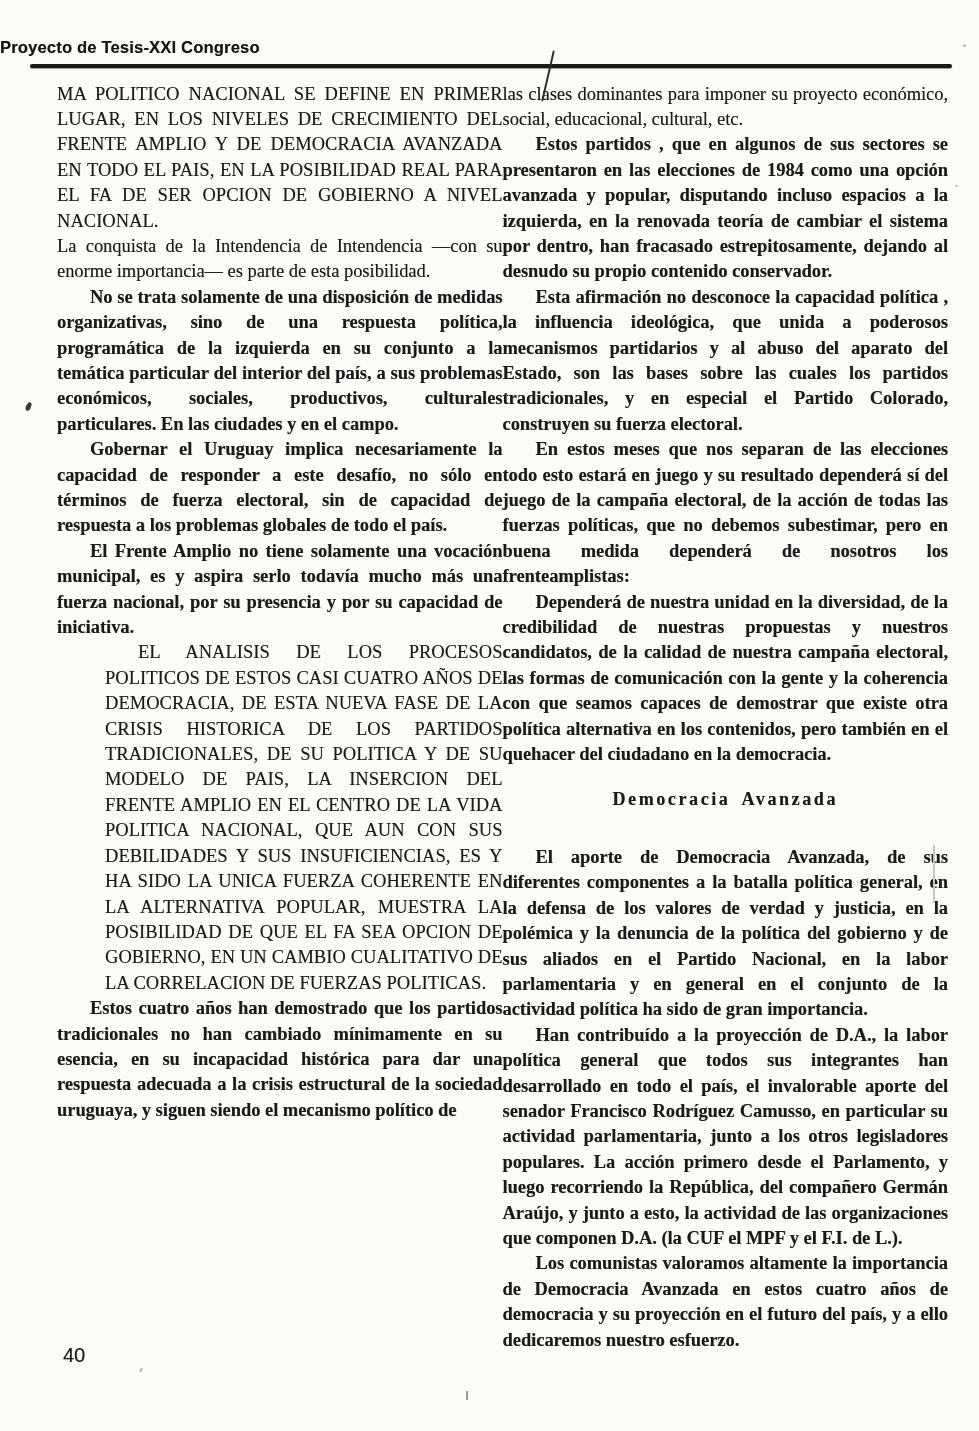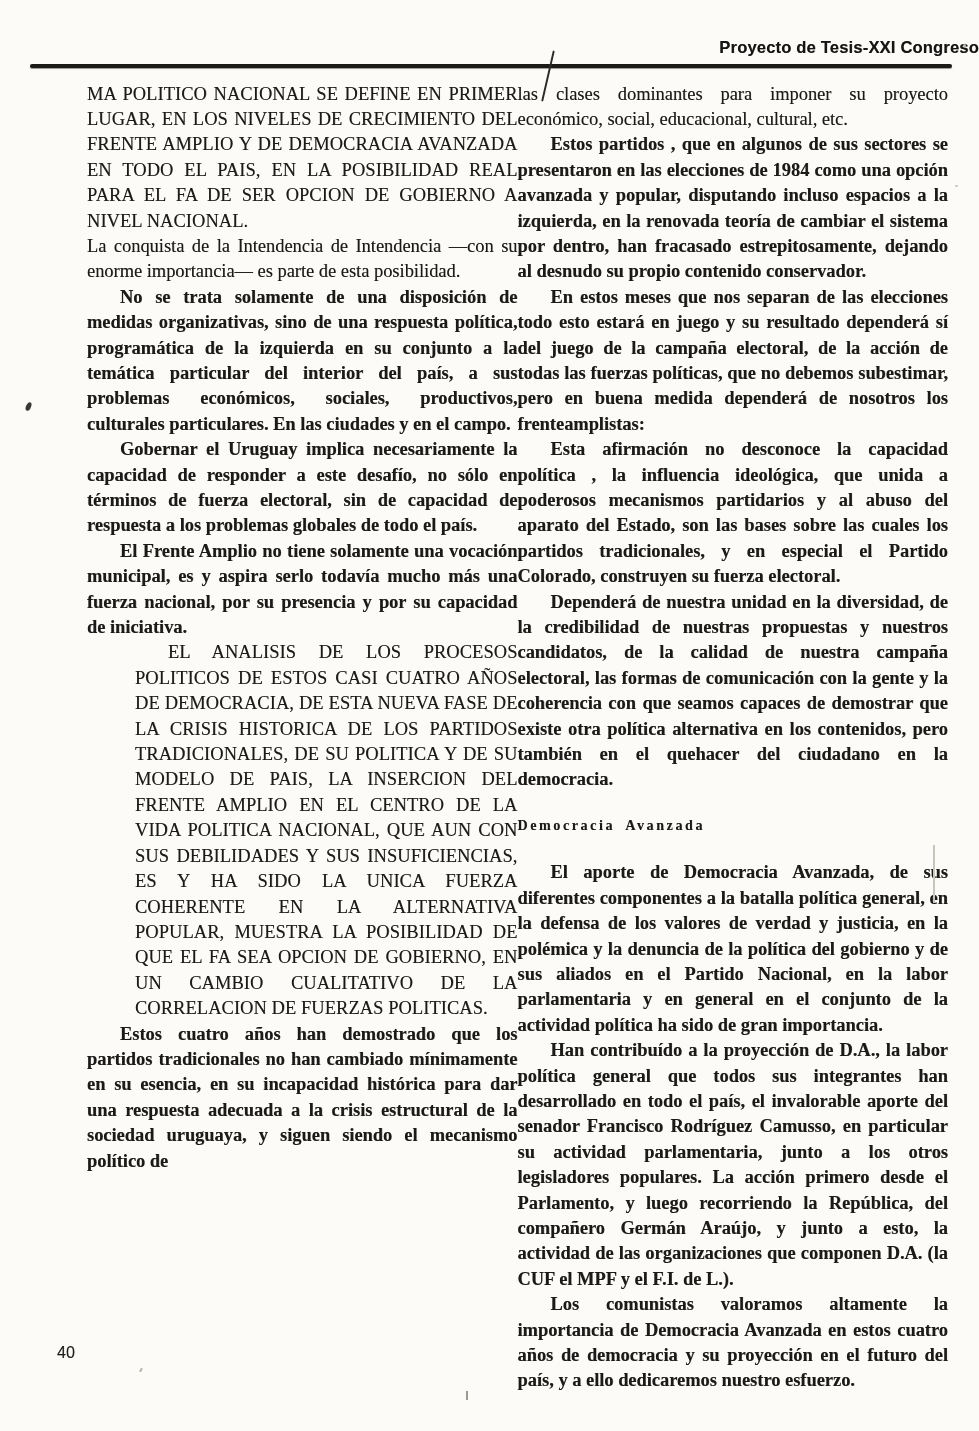--- a/index.html
+++ b/index.html
@@ -7,72 +7,72 @@
     position:relative;
     width:979px; height:1431px;
     margin:0 auto;
     background:#fcfbf7;
     overflow:hidden;
     box-sizing:border-box;
   }
   
   .page-header {
     padding-top:38px;
-    text-align:right;
+    text-align:left;
   }
   .header-title {
     font-family:"Liberation Sans", sans-serif;
     font-weight:bold;
     font-size:16.5px;
     letter-spacing:0.2px;
     color:#141414;
     text-shadow:0.3px 0.3px 0.4px rgba(20,20,20,0.5);
   }
   .header-rule {
     height:3.5px;
     background:#1b1a18;
     margin:7px 27px 0 30px;
     border-radius:2px;
     box-shadow:0 1px 0.8px rgba(30,30,30,0.45);
   }
   
   .columns {
     display:flex;
     gap:0;
-    padding:14px 31px 0 87px;
+    padding:14px 31px 0 57px;
   }
   .col {
     flex:1;
     min-width:0;
     font-family:"Liberation Serif", serif;
     font-size:18.4px;
     line-height:25.4px;
     color:#1b1a19;
     text-align:justify;
     text-shadow:0.3px 0.3px 0.35px rgba(25,25,25,0.45);
   }
   .para { margin:0; }
   .para.flush { text-indent:0; }
   .para.indent { text-indent:33px;font-weight:bold; }
   .para.caps-flush { text-indent:0; letter-spacing:0.1px; }
   .para.caps-indent { text-indent:33px; letter-spacing:0.1px;margin-left:48px; }
   .para.heading {
     font-weight:bold;
-    font-size:14px;
+    font-size:18px;
     letter-spacing:2.6px;
     word-spacing:5px;
-    text-align:left;
-    margin:20px 0 22px 0;
+    text-align:center;
+    margin:20px 0 32px 0;
   }
   
   .page-number {
     position:absolute;
-    left:57px; top:1344px;
+    left:63px; top:1344px;
     font-family:"Liberation Sans", sans-serif;
-    font-size:16px;
+    font-size:20px;
     color:#1d1c1b;
     text-shadow:0.3px 0.3px 0.3px rgba(25,25,25,0.4);
   }
   
   .mark { position:absolute; pointer-events:none; }
   .mark-slash { left:547px; top:50px; width:2px; height:52px; background:#2c2b29; transform:rotate(13deg); border-radius:1px; }
   .mark-speck { left:26px; top:402px; width:5px; height:9px; background:#3a3835; border-radius:60% 40% 55% 45%; transform:rotate(18deg); }
   .mark-vline { left:933px; top:845px; width:1.5px; height:58px; background:#c9c6c0; }
   .mark-tick { left:466px; top:1391px; width:1.5px; height:9px; background:#9b9994; }
   .mark-dot-a { left:963px; top:44px; width:3px; height:3px; background:#bdbab4; border-radius:50%; }
@@ -96,22 +96,22 @@
         <p class="para flush">La conquista de la Intendencia de Intendencia —con su enorme importancia— es parte de esta posibilidad.</p>
         <p class="para indent">No se trata solamente de una disposición de medidas organizativas, sino de una respuesta política, programática de la izquierda en su conjunto a la temática particular del interior del país, a sus problemas económicos, sociales, productivos, culturales particulares. En las ciudades y en el campo.</p>
         <p class="para indent">Gobernar el Uruguay implica necesariamente la capacidad de responder a este desafío, no sólo en términos de fuerza electoral, sin de capacidad de respuesta a los problemas globales de todo el país.</p>
         <p class="para indent">El Frente Amplio no tiene solamente una vocación municipal, es y aspira serlo todavía mucho más una fuerza nacional, por su presencia y por su capacidad de iniciativa.</p>
         <p class="para caps-indent">EL ANALISIS DE LOS PROCESOS POLITICOS DE ESTOS CASI CUATRO AÑOS DE DEMOCRACIA, DE ESTA NUEVA FASE DE LA CRISIS HISTORICA DE LOS PARTIDOS TRADICIONALES, DE SU POLITICA Y DE SU MODELO DE PAIS, LA INSERCION DEL FRENTE AMPLIO EN EL CENTRO DE LA VIDA POLITICA NACIONAL, QUE AUN CON SUS DEBILIDADES Y SUS INSUFICIENCIAS, ES Y HA SIDO LA UNICA FUERZA COHERENTE EN LA ALTERNATIVA POPULAR, MUESTRA LA POSIBILIDAD DE QUE EL FA SEA OPCION DE GOBIERNO, EN UN CAMBIO CUALITATIVO DE LA CORRELACION DE FUERZAS POLITICAS.</p>
         <p class="para indent">Estos cuatro años han demostrado que los partidos tradicionales no han cambiado mínimamente en su esencia, en su incapacidad histórica para dar una respuesta adecuada a la crisis estructural de la sociedad uruguaya, y siguen siendo el mecanismo político de</p>
       </div>
     <div class="col">
         <p class="para flush">las clases dominantes para imponer su proyecto económico, social, educacional, cultural, etc.</p>
         <p class="para indent">Estos partidos , que en algunos de sus sectores se presentaron en las elecciones de 1984 como una opción avanzada y popular, disputando incluso espacios a la izquierda, en la renovada teoría de cambiar el sistema por dentro, han fracasado estrepitosamente, dejando al desnudo su propio contenido conservador.</p>
+        <p class="para indent">Esta afirmación no desconoce la capacidad política , la influencia ideológica, que unida a poderosos mecanismos partidarios y al abuso del aparato del Estado, son las bases sobre las cuales los partidos tradicionales, y en especial el Partido Colorado, construyen su fuerza electoral.</p>
         <p class="para indent">En estos meses que nos separan de las elecciones todo esto estará en juego y su resultado dependerá sí del juego de la campaña electoral, de la acción de todas las fuerzas políticas, que no debemos subestimar, pero en buena medida dependerá de nosotros los frenteamplistas:</p>
-        <p class="para indent">Esta afirmación no desconoce la capacidad política , la influencia ideológica, que unida a poderosos mecanismos partidarios y al abuso del aparato del Estado, son las bases sobre las cuales los partidos tradicionales, y en especial el Partido Colorado, construyen su fuerza electoral.</p>
         <p class="para indent">Dependerá de nuestra unidad en la diversidad, de la credibilidad de nuestras propuestas y nuestros candidatos, de la calidad de nuestra campaña electoral, las formas de comunicación con la gente y la coherencia con que seamos capaces de demostrar que existe otra política alternativa en los contenidos, pero también en el quehacer del ciudadano en la democracia.</p>
         <h2 class="para heading">Democracia Avanzada</h2>
         <p class="para indent">El aporte de Democracia Avanzada, de sus diferentes componentes a la batalla política general, en la defensa de los valores de verdad y justicia, en la polémica y la denuncia de la política del gobierno y de sus aliados en el Partido Nacional, en la labor parlamentaria y en general en el conjunto de la actividad política ha sido de gran importancia.</p>
         <p class="para indent">Han contribuído a la proyección de D.A., la labor política general que todos sus integrantes han desarrollado en todo el país, el invalorable aporte del senador Francisco Rodríguez Camusso, en particular su actividad parlamentaria, junto a los otros legisladores populares. La acción primero desde el Parlamento, y luego recorriendo la República, del compañero Germán Araújo, y junto a esto, la actividad de las organizaciones que componen D.A. (la CUF el MPF y el F.I. de L.).</p>
         <p class="para indent">Los comunistas valoramos altamente la importancia de Democracia Avanzada en estos cuatro años de democracia y su proyección en el futuro del país, y a ello dedicaremos nuestro esfuerzo.</p>
       </div>
   </div>
 
   <div class="page-number">40</div>
 

